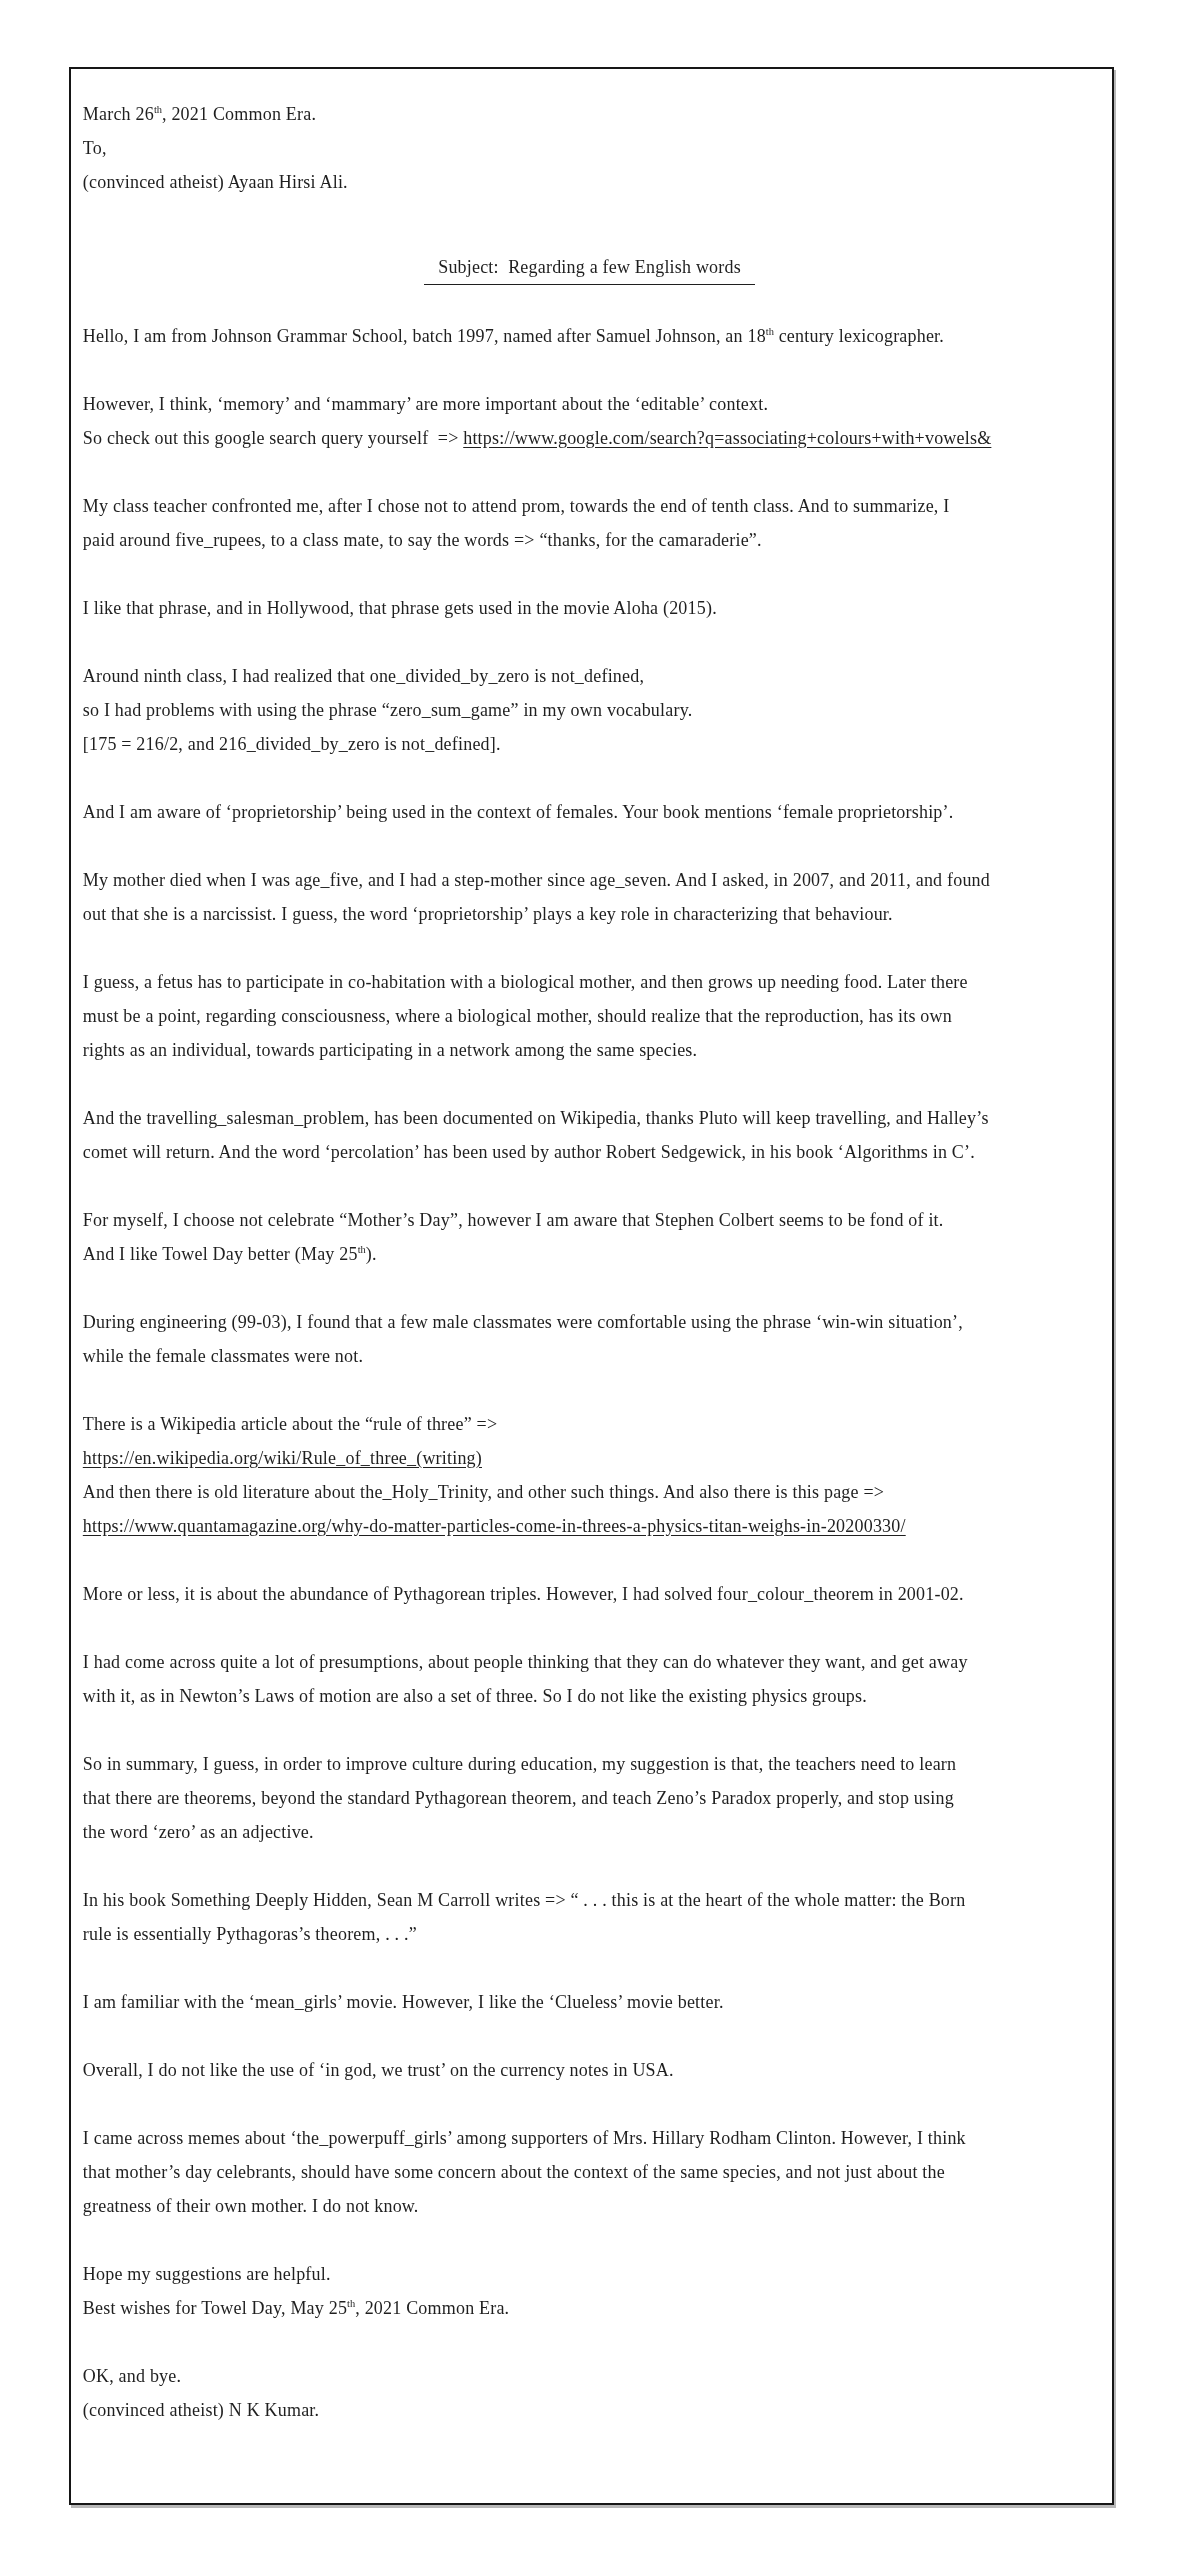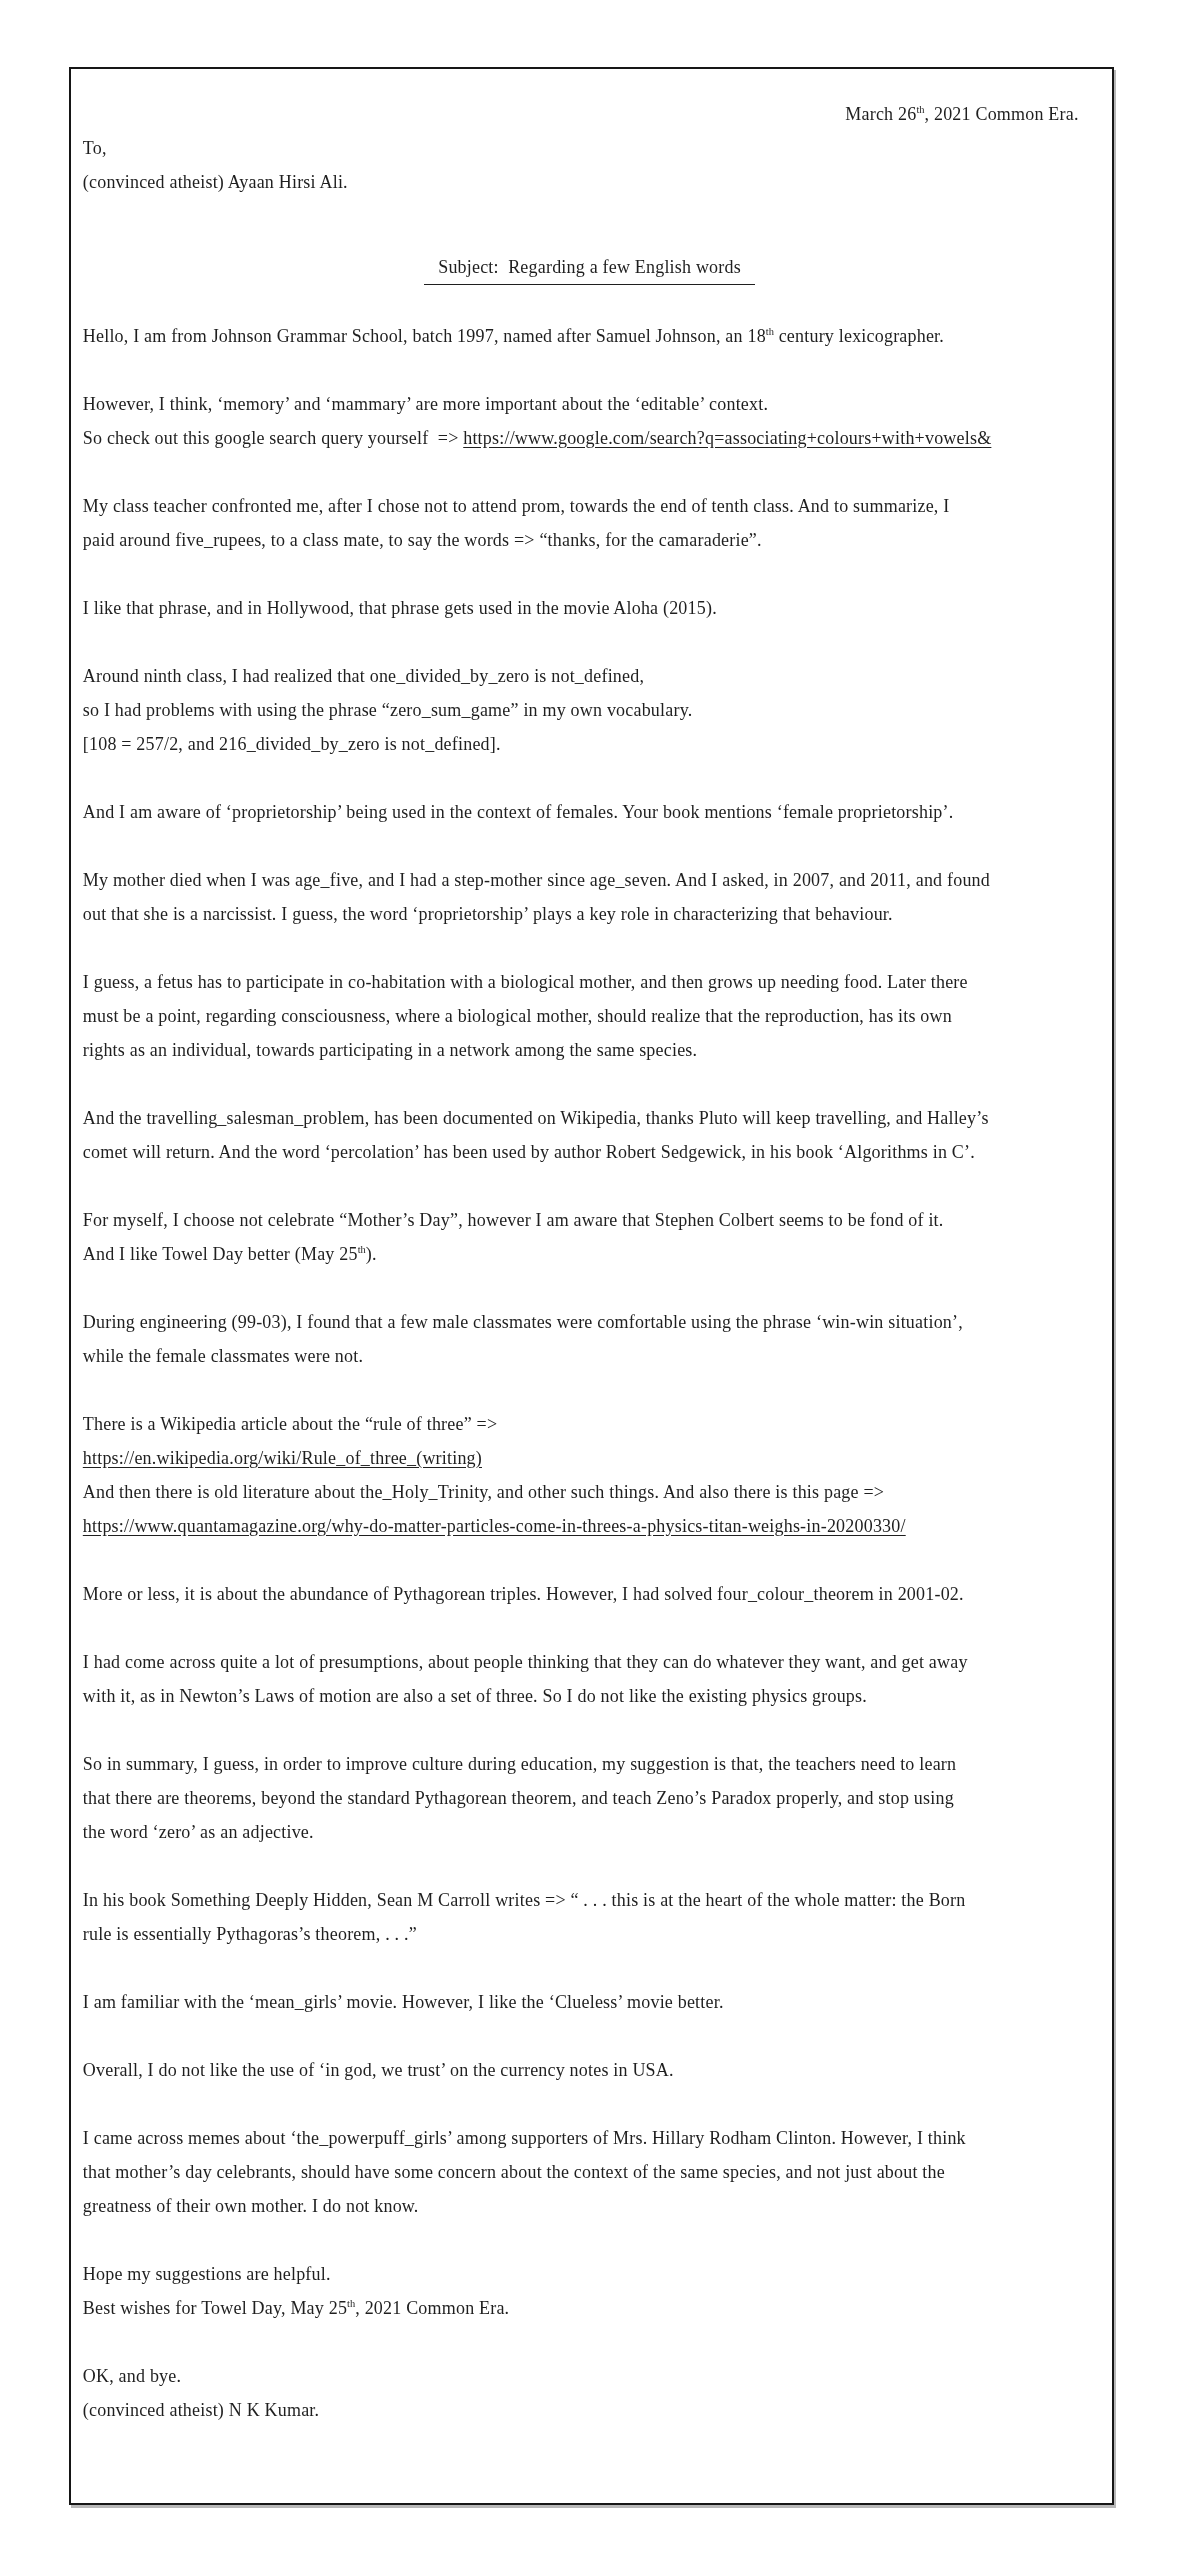--- a/index.html
+++ b/index.html
@@ -24,21 +24,20 @@
     background: #ffffff;
     border: 2px solid #161616;
     box-shadow: 2px 3px 0 rgba(0,0,0,0.28);
     padding: 27.6px 15.7px 0 11.8px;
     overflow: hidden;
     font-size: 18px;
     line-height: 34px;
     letter-spacing: 0.2px;
   }
   .date-line {
-    text-align: right;
     padding-right: 17.7px;
     margin: 0;
   }
   .to-line, .recipient-line {
     margin: 0;
   }
   .subject-line {
     text-align: center;
     margin: 34px 0 0 0;
   }
@@ -84,21 +83,21 @@
       <p class="para">
         <span class="line"><span>My class teacher confronted me, after I chose not to attend prom, towards the end of tenth class. And to summarize, I</span></span>
         <span class="line"><span>paid around five_rupees, to a class mate, to say the words =&gt; “thanks, for the camaraderie”.</span></span>
       </p>
       <p class="para">
         <span class="line"><span>I like that phrase, and in Hollywood, that phrase gets used in the movie Aloha (2015).</span></span>
       </p>
       <p class="para">
         <span class="line"><span>Around ninth class, I had realized that one_divided_by_zero is not_defined,</span></span>
         <span class="line"><span>so I had problems with using the phrase “zero_sum_game” in my own vocabulary.</span></span>
-        <span class="line"><span>[108 = 257/2, and 216_divided_by_zero is not_defined].</span></span>
+        <span class="line"><span>[175 = 216/2, and 216_divided_by_zero is not_defined].</span></span>
       </p>
       <p class="para">
         <span class="line"><span>And I am aware of ‘proprietorship’ being used in the context of females. Your book mentions ‘female proprietorship’.</span></span>
       </p>
       <p class="para">
         <span class="line"><span>My mother died when I was age_five, and I had a step-mother since age_seven. And I asked, in 2007, and 2011, and found</span></span>
         <span class="line"><span>out that she is a narcissist. I guess, the word ‘proprietorship’ plays a key role in characterizing that behaviour.</span></span>
       </p>
       <p class="para">
         <span class="line"><span>I guess, a fetus has to participate in co-habitation with a biological mother, and then grows up needing food. Later there</span></span>

